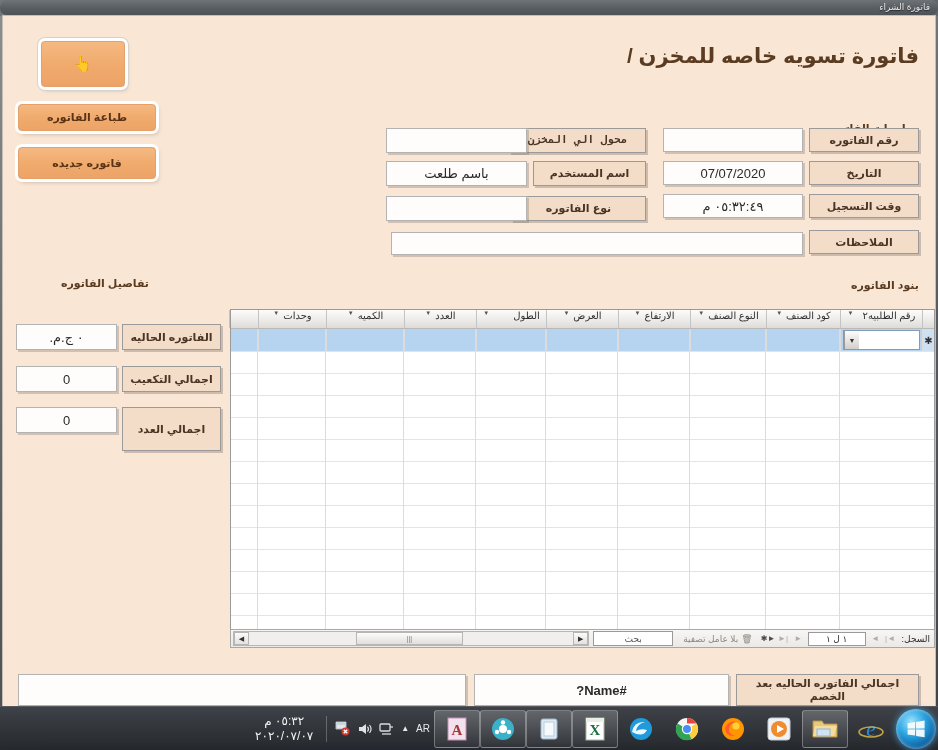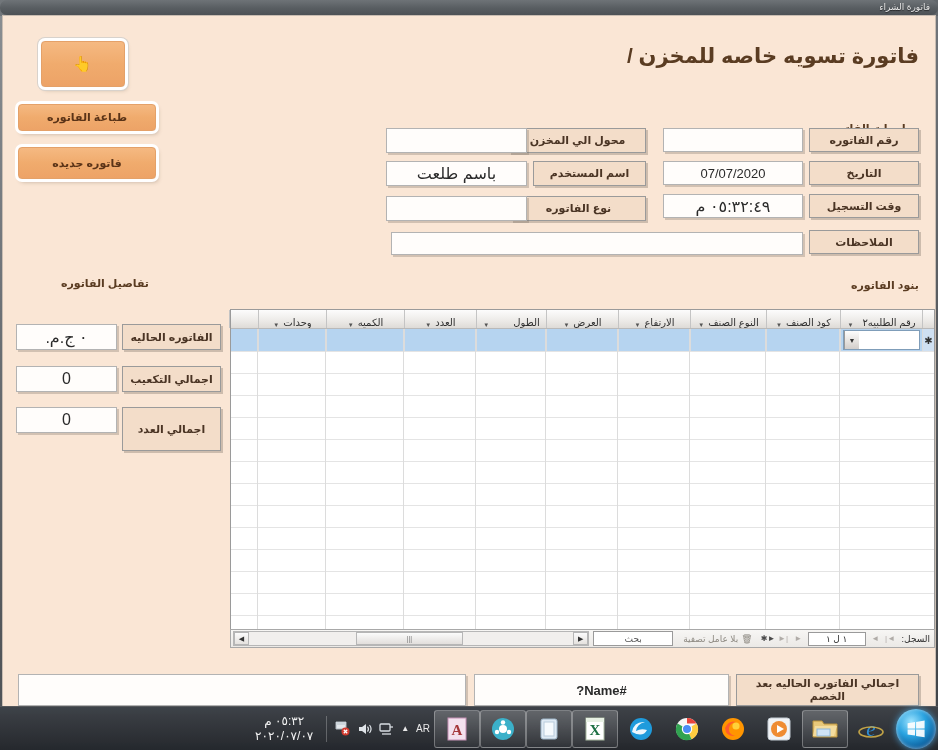--- a/index.html
+++ b/index.html
@@ -43,21 +43,21 @@
     background:#f3ddc9;border:1px solid #9a9a9a;
     box-shadow:2px 2px 0 rgba(120,110,100,.35);
     color:#4a3424;font-size:11px;font-weight:bold;
     display:flex;align-items:center;justify-content:center;
     text-align:center;line-height:1.15;
   }
   .txt{
     position:absolute;box-sizing:border-box;
     background:#fffdfb;border:1px solid #b3b3b3;
     box-shadow:2px 2px 0 rgba(120,110,100,.30);
-    color:#2a2a2a;font-size:16px;
+    color:#2a2a2a;font-size:13px;
     display:flex;align-items:center;justify-content:center;
     padding:0 4px;
   }
   .section-cap{
     position:absolute;color:#5a3c22;font-size:11px;font-weight:bold;
   }
 
   
   .obtn{
     position:absolute;box-sizing:border-box;
@@ -78,24 +78,24 @@
     position:absolute;left:227px;top:293px;width:705px;height:339px;
     background:#ffffff;border:1px solid #9a9a9a;box-sizing:border-box;
     display:flex;flex-direction:column;
   }
   .grid-head{
     display:flex;height:18px;flex:0 0 18px;
     background:linear-gradient(180deg,#fcfcfc,#eceae7 60%,#dedbd7);
     border-bottom:1px solid #b9b9b9;
   }
   .hcell{
-    display:flex;align-items:flex-end;justify-content:center;gap:4px;
+    display:flex;align-items:flex-start;justify-content:center;gap:4px;
     border-left:1px solid #c4c4c4;box-sizing:border-box;
     font-size:10px;color:#303030;cursor:pointer;
-    position:relative;white-space:nowrap;overflow:hidden;
+    position:relative;white-space:nowrap;overflow:hidden;font-family:Liberation Serif, serif;
   }
   .hcell .hcaret{font-size:6px;color:#555;}
   .hcell.selcol{flex:0 0 12px;padding:0;}
   .grid-body{flex:1 1 auto;position:relative;overflow:hidden;}
   .grow{display:flex;height:22px;border-bottom:1px solid #dcdcdc;}
   .grow.newrow{background:#b6d4f0;}
   .gcell{
     border-left:1px solid #dcdcdc;box-sizing:border-box;
     font-size:10px;display:flex;align-items:center;position:relative;
   }
@@ -229,21 +229,21 @@
 
     <div class="lbl" style="right:16px;top:145px;width:110px;height:24px;">التاريخ</div>
     <div class="txt" style="right:132px;top:145px;width:140px;height:24px;font-size:13px;">07/07/2020</div>
 
     <div class="lbl" style="right:16px;top:178px;width:110px;height:24px;">وقت التسجيل</div>
     <div class="txt" style="right:132px;top:178px;width:140px;height:24px;">٠٥:٣٢:٤٩ م</div>
 
     <div class="lbl" style="right:16px;top:214px;width:110px;height:24px;">الملاحظات</div>
     <div class="txt" style="right:132px;top:216px;width:412px;height:23px;"></div>
 
-    <div class="lbl" style="right:289px;top:112px;width:137px;height:25px;">محول الي المخزن</div>
+    <div class="lbl" style="right:289px;top:112px;width:137px;height:25px;font-family:Liberation Mono, monospace;">محول الي المخزن</div>
     <div class="txt" style="right:408px;top:112px;width:141px;height:25px;padding-left:18px;"></div>
 
     <div class="lbl" style="right:289px;top:145px;width:113px;height:25px;">اسم المستخدم</div>
     <div class="txt" style="right:408px;top:145px;width:141px;height:25px;">باسم طلعت</div>
 
     <div class="lbl" style="right:289px;top:180px;width:135px;height:25px;">نوع الفاتوره</div>
     <div class="txt" style="right:408px;top:180px;width:141px;height:25px;"></div>
 
     <div class="section-cap" style="left:58px;top:261px;">تفاصيل الفاتوره</div>
 

